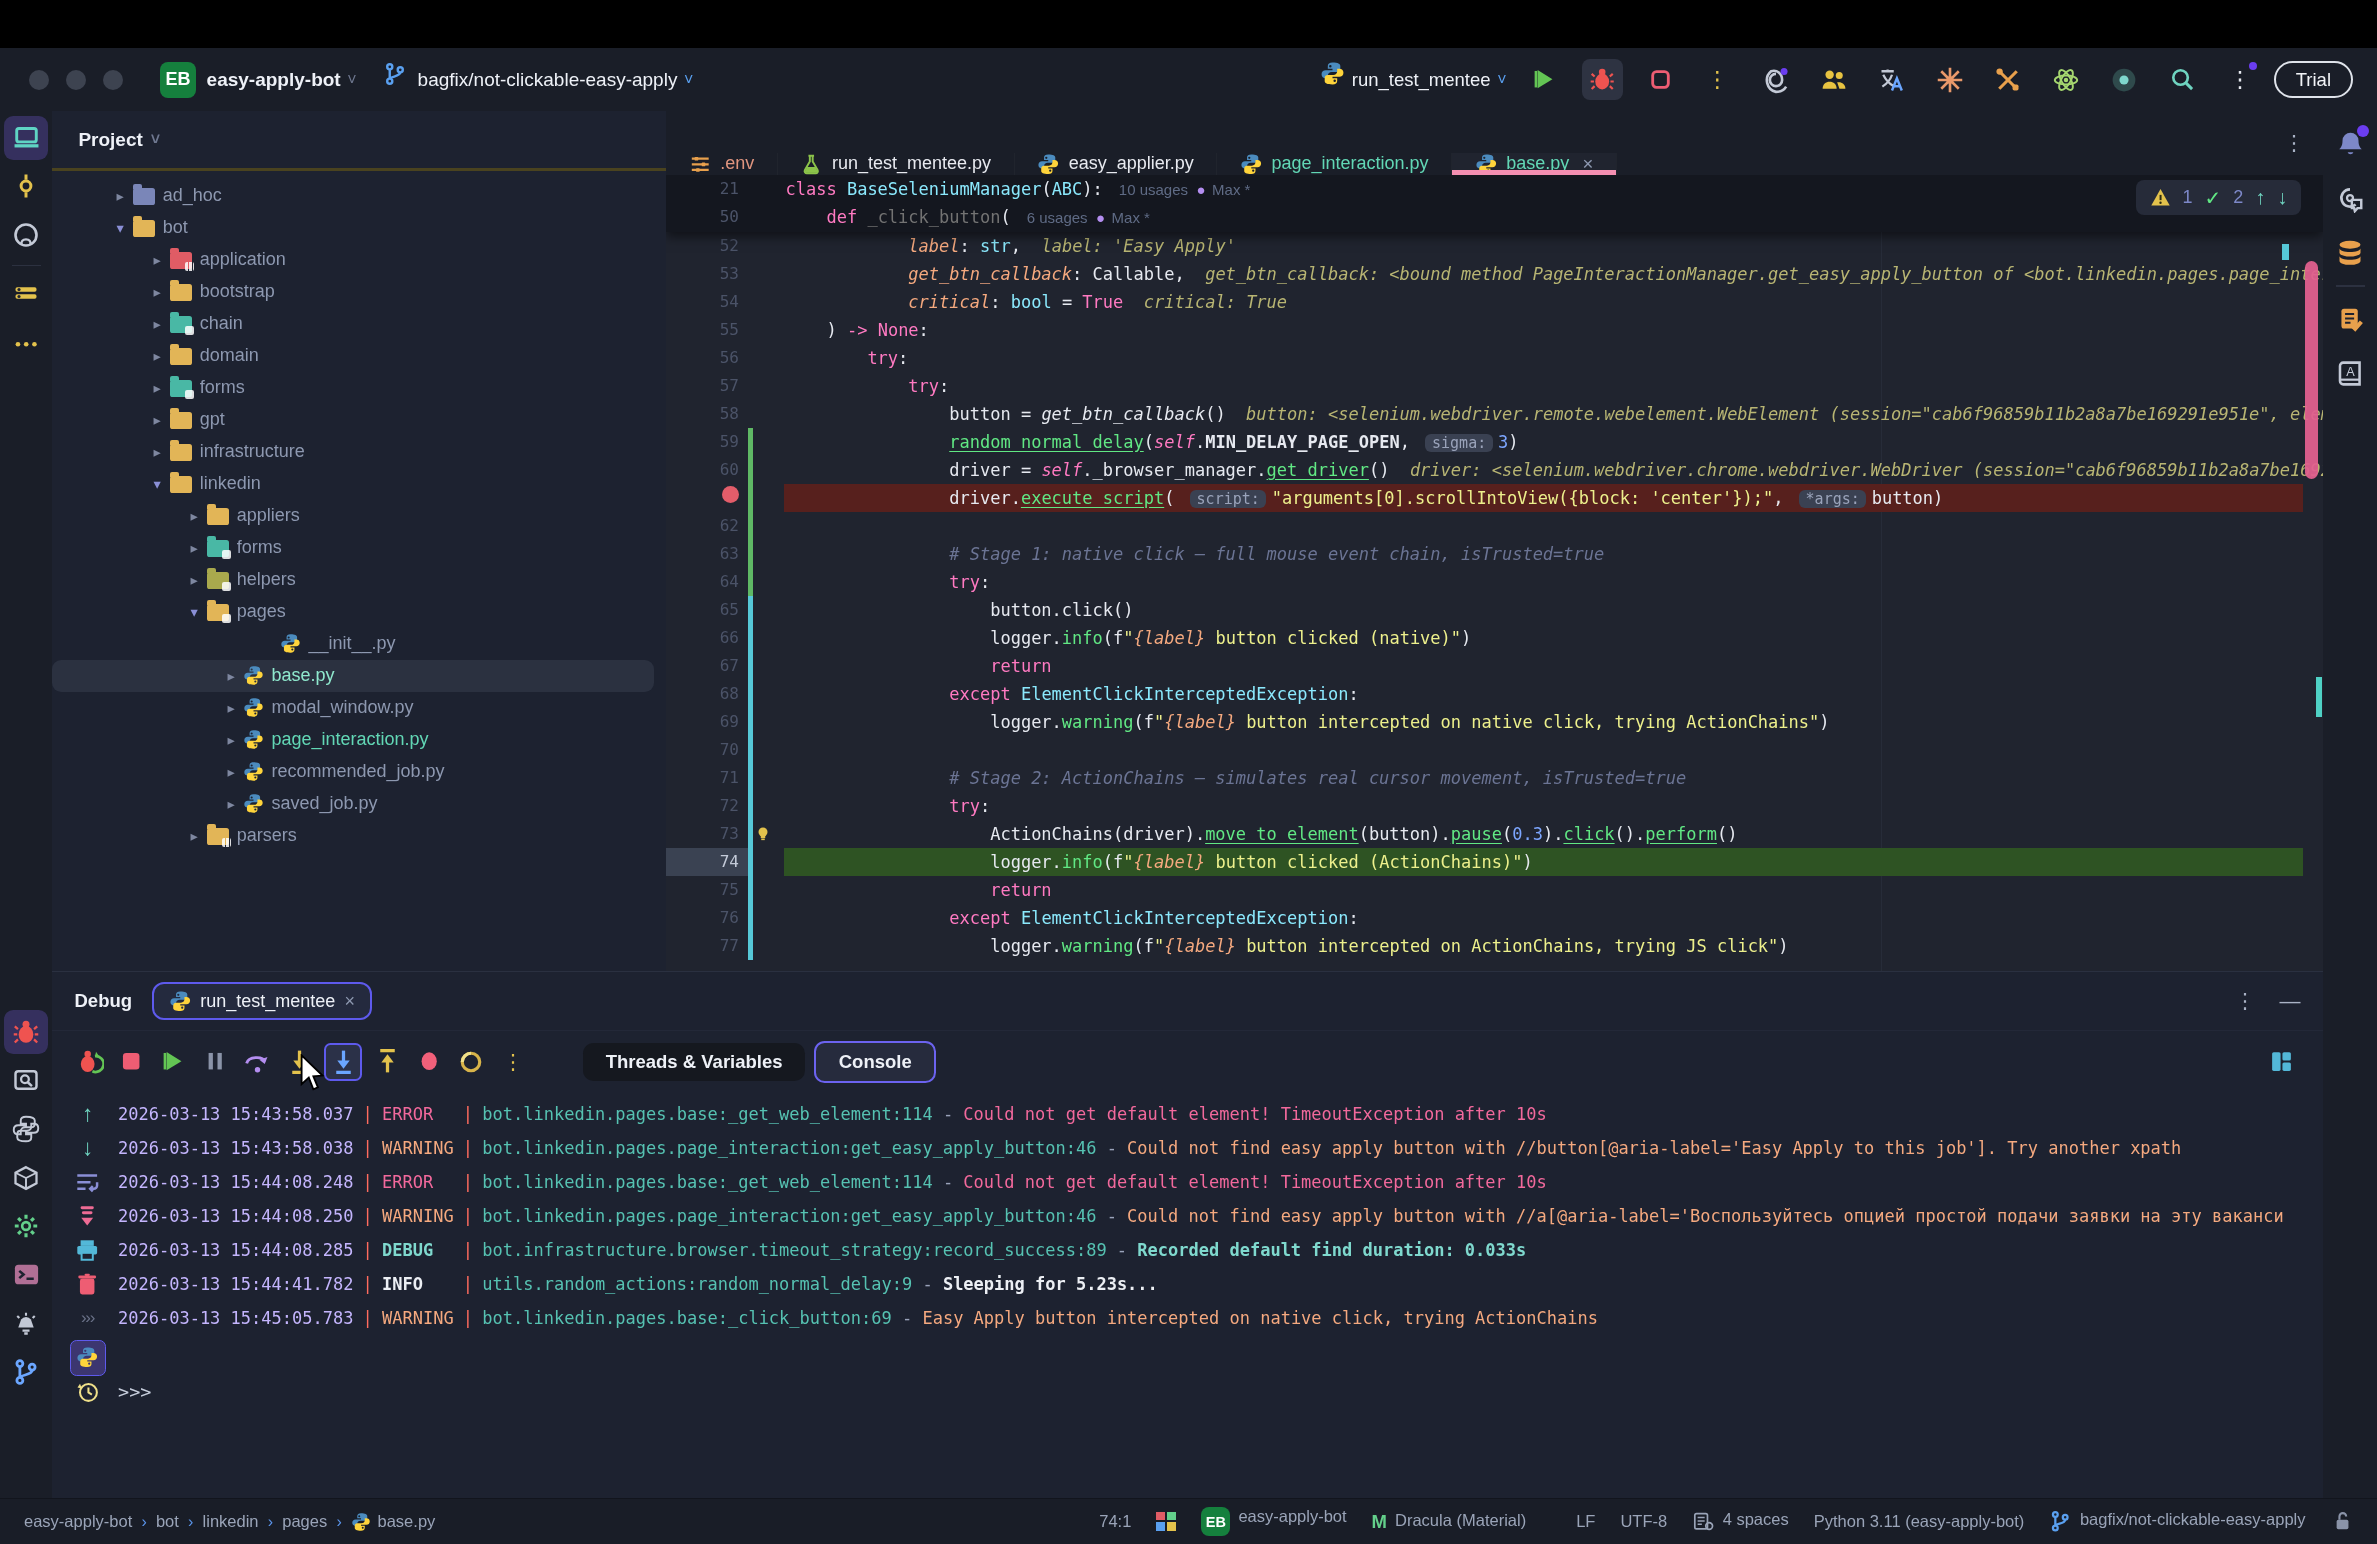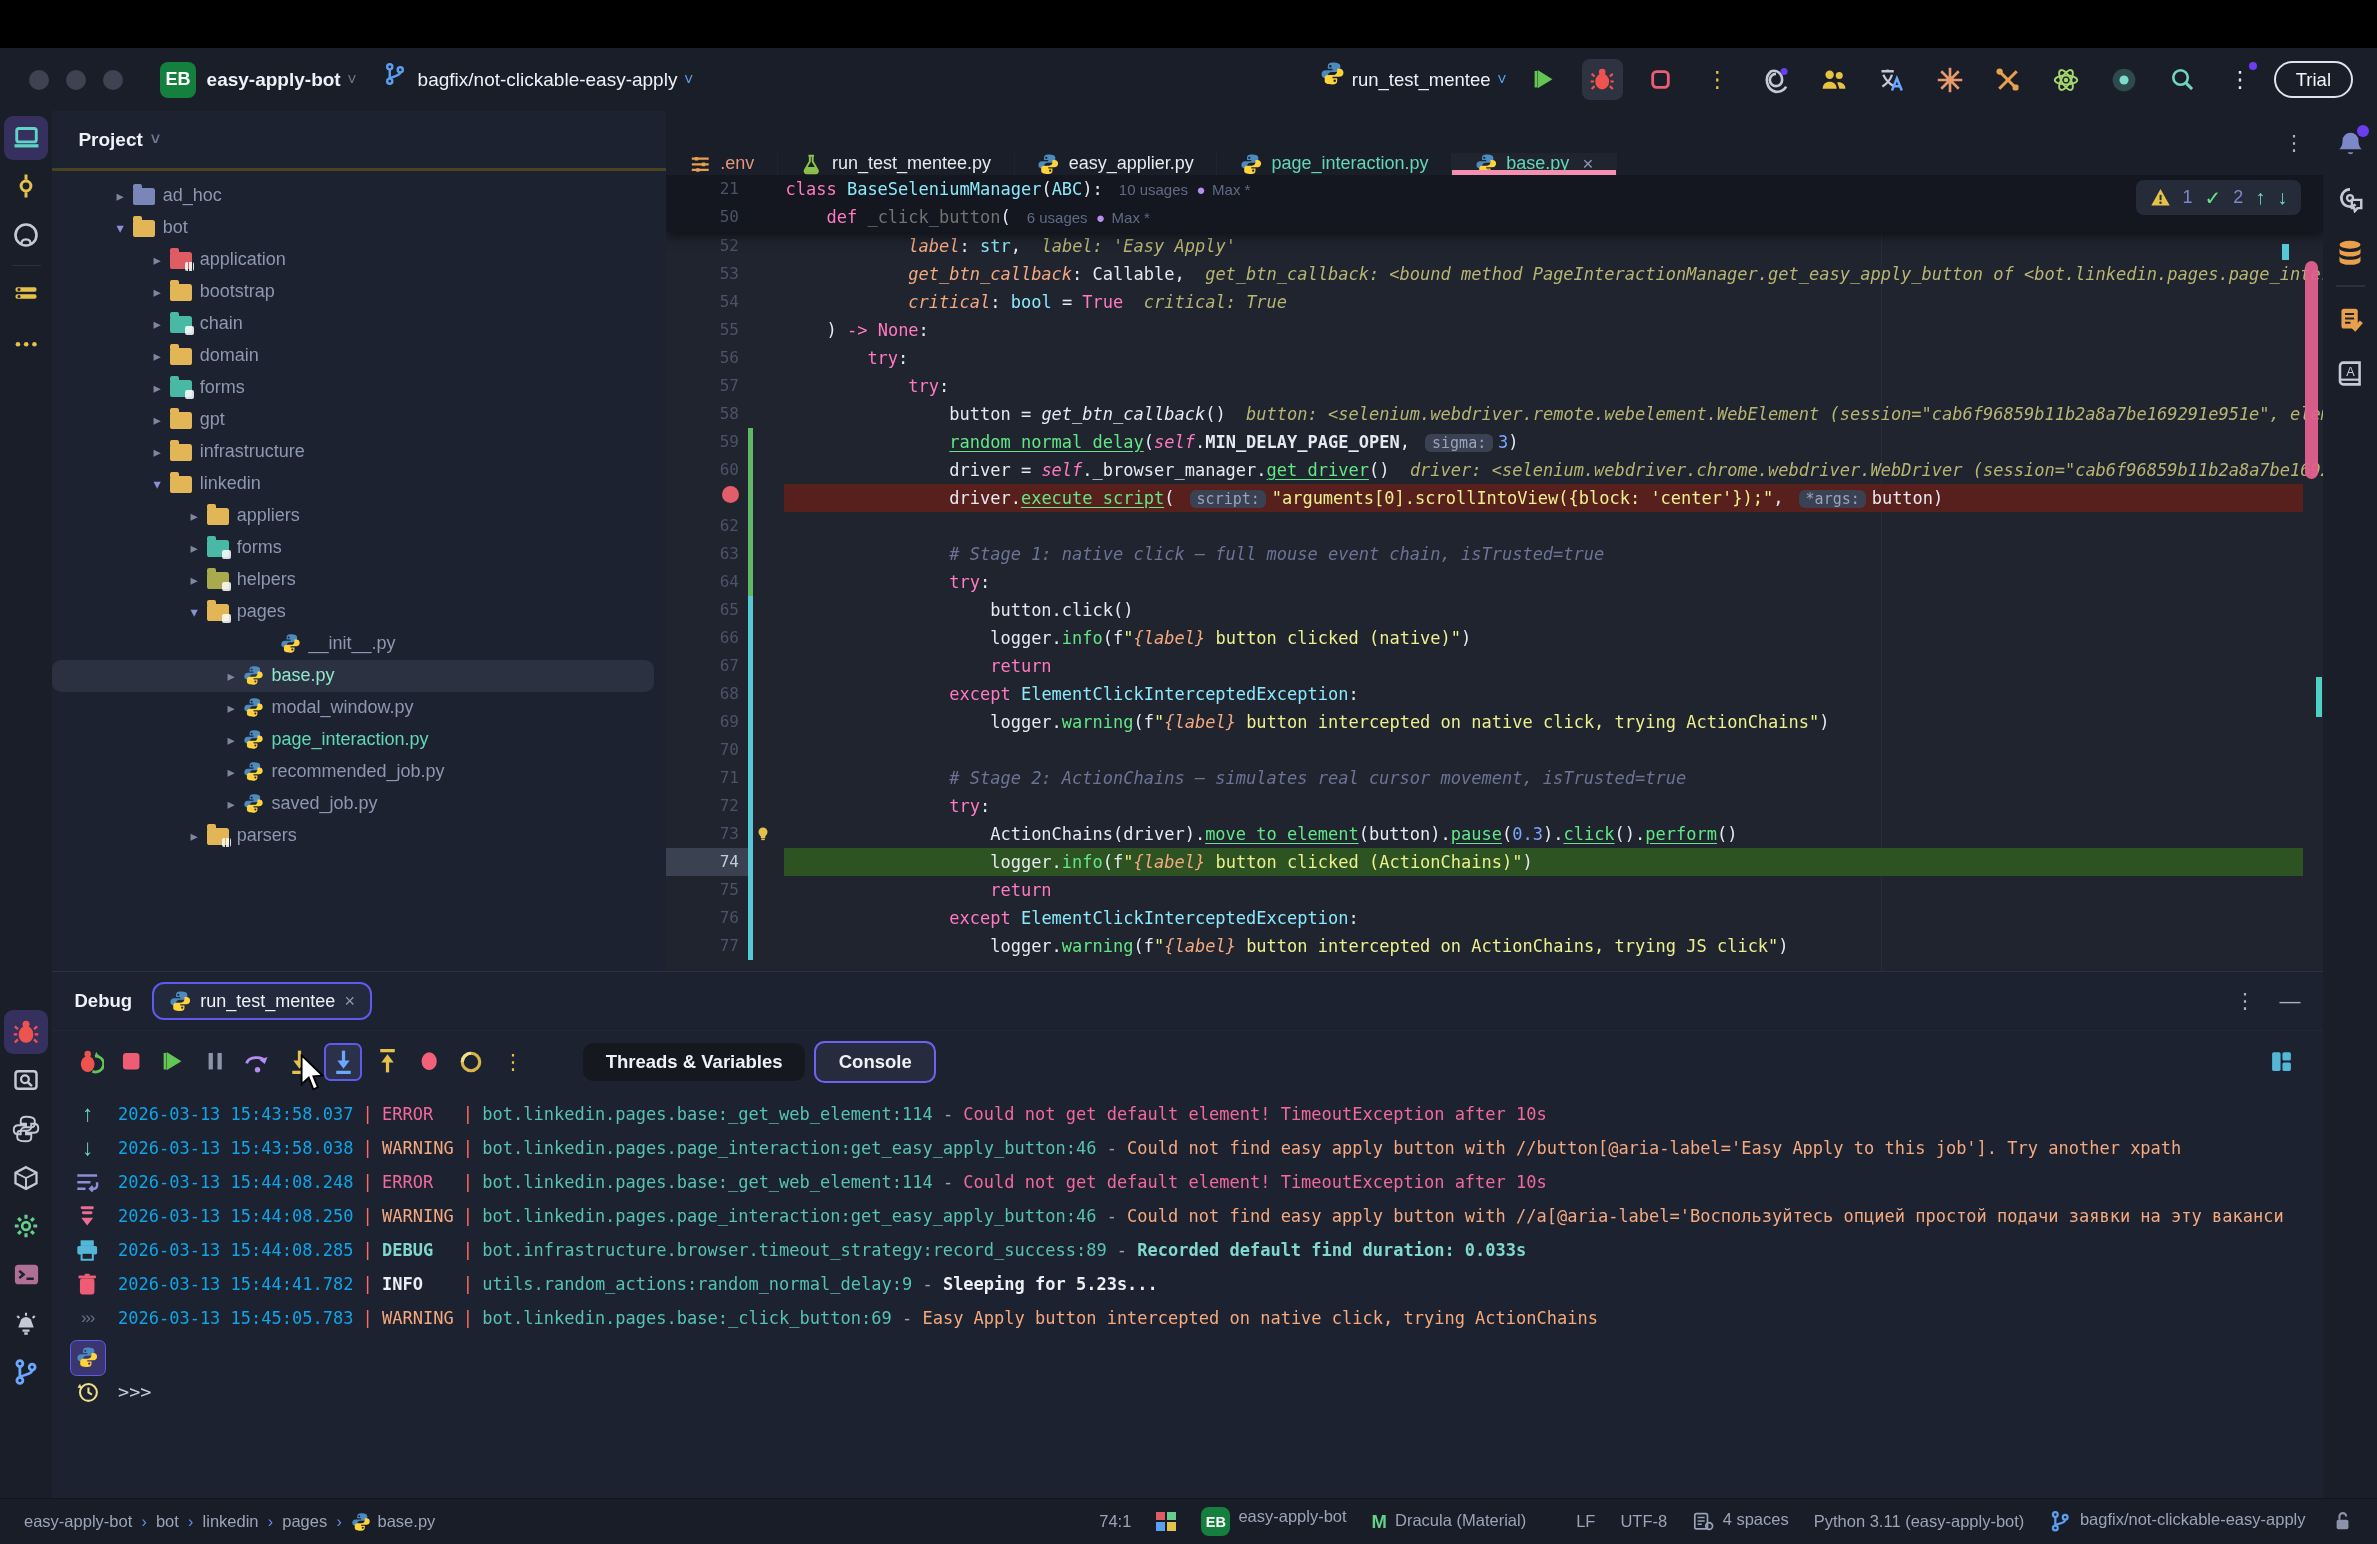--- a/index.html
+++ b/index.html
@@ -89,21 +89,21 @@
   .dbtn{width:34px;height:34px;display:flex;align-items:center;justify-content:center;margin:0 4px;border-radius:6.6px;position:relative;}
   .dbtn.sel{border:2px solid #5e5aed;background:#2b3148;}
   .vtab{font-size:18.5px;font-weight:600;color:#eef1f7;padding:8px 22.5px;border-radius:10.6px;margin-left:9.2px;}
   .vtab.dark{background:#15181f;}
   .vtab.sel{border:2px solid #6c63f0;background:#262b3d;}
   .console{position:absolute;top:120px;left:0;right:0;bottom:0;overflow:hidden;}
   .con-icons{position:absolute;left:17px;top:5.3px;width:37px;}
   .con-ic{height:34px;display:flex;align-items:center;justify-content:center;}
   .con-body{position:absolute;left:66px;top:5.3px;right:0;font-family:"DejaVu Sans Mono",monospace;
             font-size:17px;line-height:34px;white-space:pre;}
-  .c-ts{color:#0ea5e9}.c-pipe{color:#ff6b5e;padding:0 9.2px}.c-path{color:#56c2b2}.c-dash{color:#9aa3ba}
+  .c-ts{color:#c4b5fd}.c-pipe{color:#ff6b5e;padding:0 9.2px}.c-path{color:#56c2b2}.c-dash{color:#9aa3ba}
   .lvl{display:inline-block;width:7ch;}
   .lvl-ERROR,.msg-ERROR{color:#f2699c}.lvl-WARNING,.msg-WARNING{color:#f5a97f}
   .lvl-DEBUG,.msg-DEBUG{color:#7fd9ce;font-weight:bold}.lvl-INFO,.msg-INFO{color:#eceff4;font-weight:bold}
   .msg-DEBUG,.msg-INFO{font-weight:bold}
   .prompt{color:#c6cddb;font-family:"DejaVu Sans Mono",monospace;font-size:18.5px;}
   .pybox{width:34px;height:34px;border-radius:6.6px;background:#3c3670;display:flex;align-items:center;justify-content:center;border:1.3px solid #5e5aed;}
 
   
   .statusbar{left:0;right:0;bottom:0;height:45px;background:#191d27;border-top:1.3px solid #12151d;
              display:flex;align-items:center;font-size:16.5px;color:#9aa4b8;padding:0 24px;}

